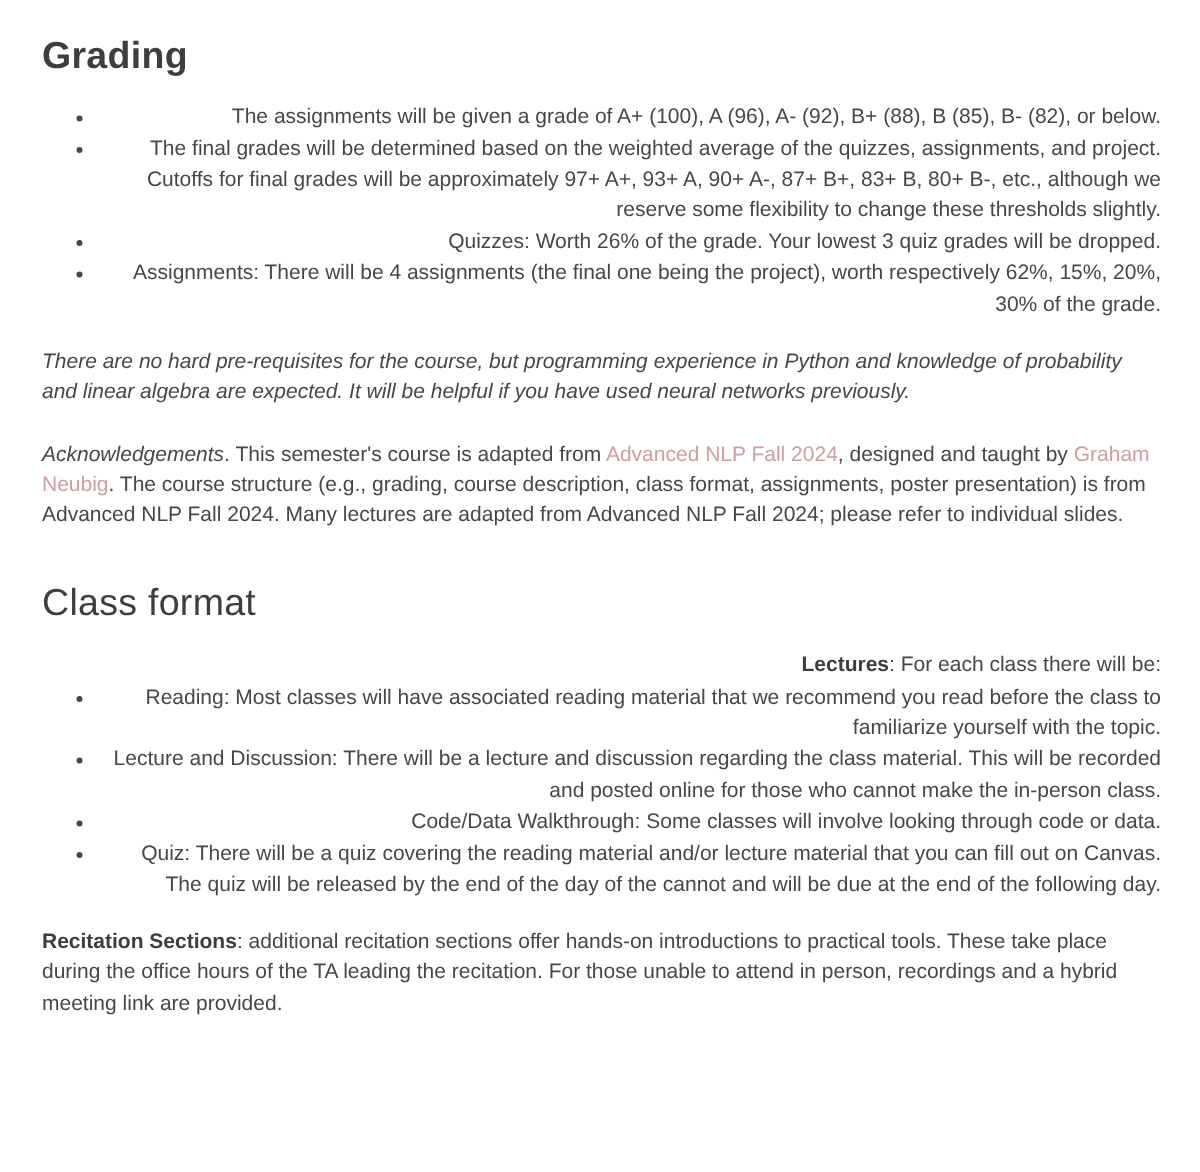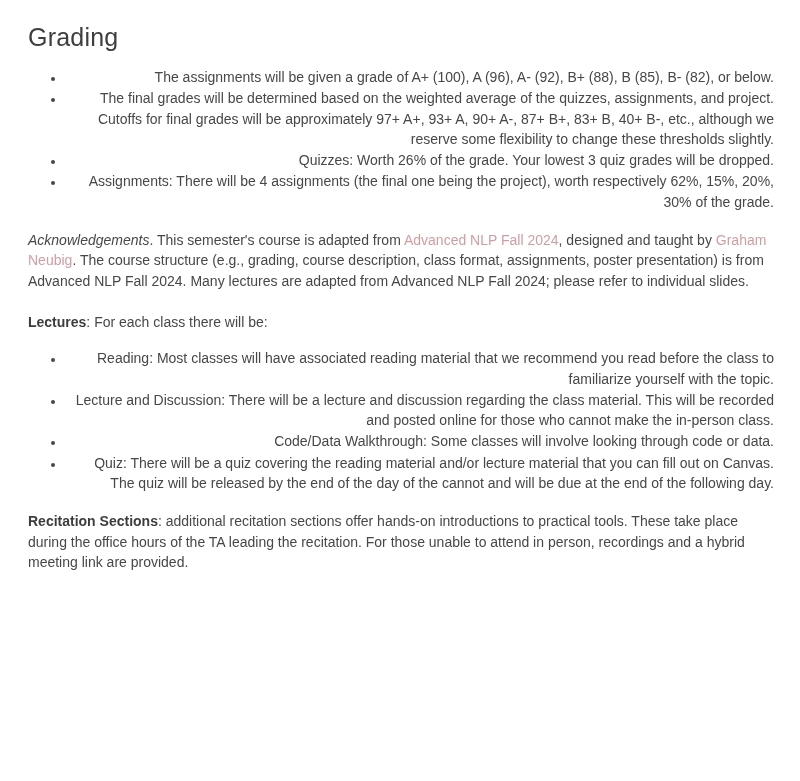--- a/index.html
+++ b/index.html
@@ -25,39 +25,41 @@
   h2 {
     font-weight: 300;
     font-size: 25px;
     line-height: 1.2;
     color: #3e3e3e;
     margin: 34px 0 15px 0;
     letter-spacing: 0.2px;
   }
   h2.first {
     margin-top: 20px;
+    font-weight: bold;
   }
   p {
     margin: 0 0 21px 0;
   }
   ul {
     margin: 0 0 18px 0;
     padding-left: 37px;
   }
   li {
     margin: 0 0 1px 0;
     padding-left: 2px;
     text-align: right;
   }
   li::marker {
     color: #474747;
     font-size: 12px;
   }
   .lead-para {
-    margin-bottom: 16px;
+    margin-bottom: 2px;
+    text-align: right;
   }
   .italic {
     font-style: italic;
   }
   .bold-label {
     font-weight: 700;
     color: #3d3d3d;
   }
   .spaced-top {
   }
@@ -68,27 +70,29 @@
   }
 </style>
 </head>
 <body>
 
 <div class="content">
 
   <h2 class="first">Grading</h2>
   <ul>
     <li>The assignments will be given a grade of A+ (100), A (96), A- (92), B+ (88), B (85), B- (82), or below.</li>
-    <li>The final grades will be determined based on the weighted average of the quizzes, assignments, and project. Cutoffs for final grades will be approximately 97+ A+, 93+ A, 90+ A-, 87+ B+, 83+ B, 40+ B-, etc., although we reserve some flexibility to change these thresholds slightly.</li>
+    <li>The final grades will be determined based on the weighted average of the quizzes, assignments, and project. Cutoffs for final grades will be approximately 97+ A+, 93+ A, 90+ A-, 87+ B+, 83+ B, 80+ B-, etc., although we reserve some flexibility to change these thresholds slightly.</li>
     <li>Quizzes: Worth 26% of the grade. Your lowest 3 quiz grades will be dropped.</li>
     <li>Assignments: There will be 4 assignments (the final one being the project), worth respectively 62%, 15%, 20%, 30% of the grade.</li>
   </ul>
 
+  <p class="italic">There are no hard pre-requisites for the course, but programming experience in Python and knowledge of probability and linear algebra are expected. It will be helpful if you have used neural networks previously.</p>
   <p class="spaced-top"><span class="italic">Acknowledgements</span><span>. This semester's course is adapted from </span><a class="link">Advanced NLP Fall 2024</a><span>, designed and taught by </span><a class="link">Graham Neubig</a><span>. The course structure (e.g., grading, course description, class format, assignments, poster presentation) is from Advanced NLP Fall 2024. Many lectures are adapted from Advanced NLP Fall 2024; please refer to individual slides.</span></p>
 
+  <h2>Class format</h2>
   <p class="lead-para"><span class="bold-label">Lectures</span><span>: For each class there will be:</span></p>
   <ul>
     <li>Reading: Most classes will have associated reading material that we recommend you read before the class to familiarize yourself with the topic.</li>
     <li>Lecture and Discussion: There will be a lecture and discussion regarding the class material. This will be recorded and posted online for those who cannot make the in-person class.</li>
     <li>Code/Data Walkthrough: Some classes will involve looking through code or data.</li>
     <li>Quiz: There will be a quiz covering the reading material and/or lecture material that you can fill out on Canvas. The quiz will be released by the end of the day of the cannot and will be due at the end of the following day.</li>
   </ul>
   <p><span class="bold-label">Recitation Sections</span><span>: additional recitation sections offer hands-on introductions to practical tools. These take place during the office hours of the TA leading the recitation. For those unable to attend in person, recordings and a hybrid meeting link are provided.</span></p>
 
 </div>

